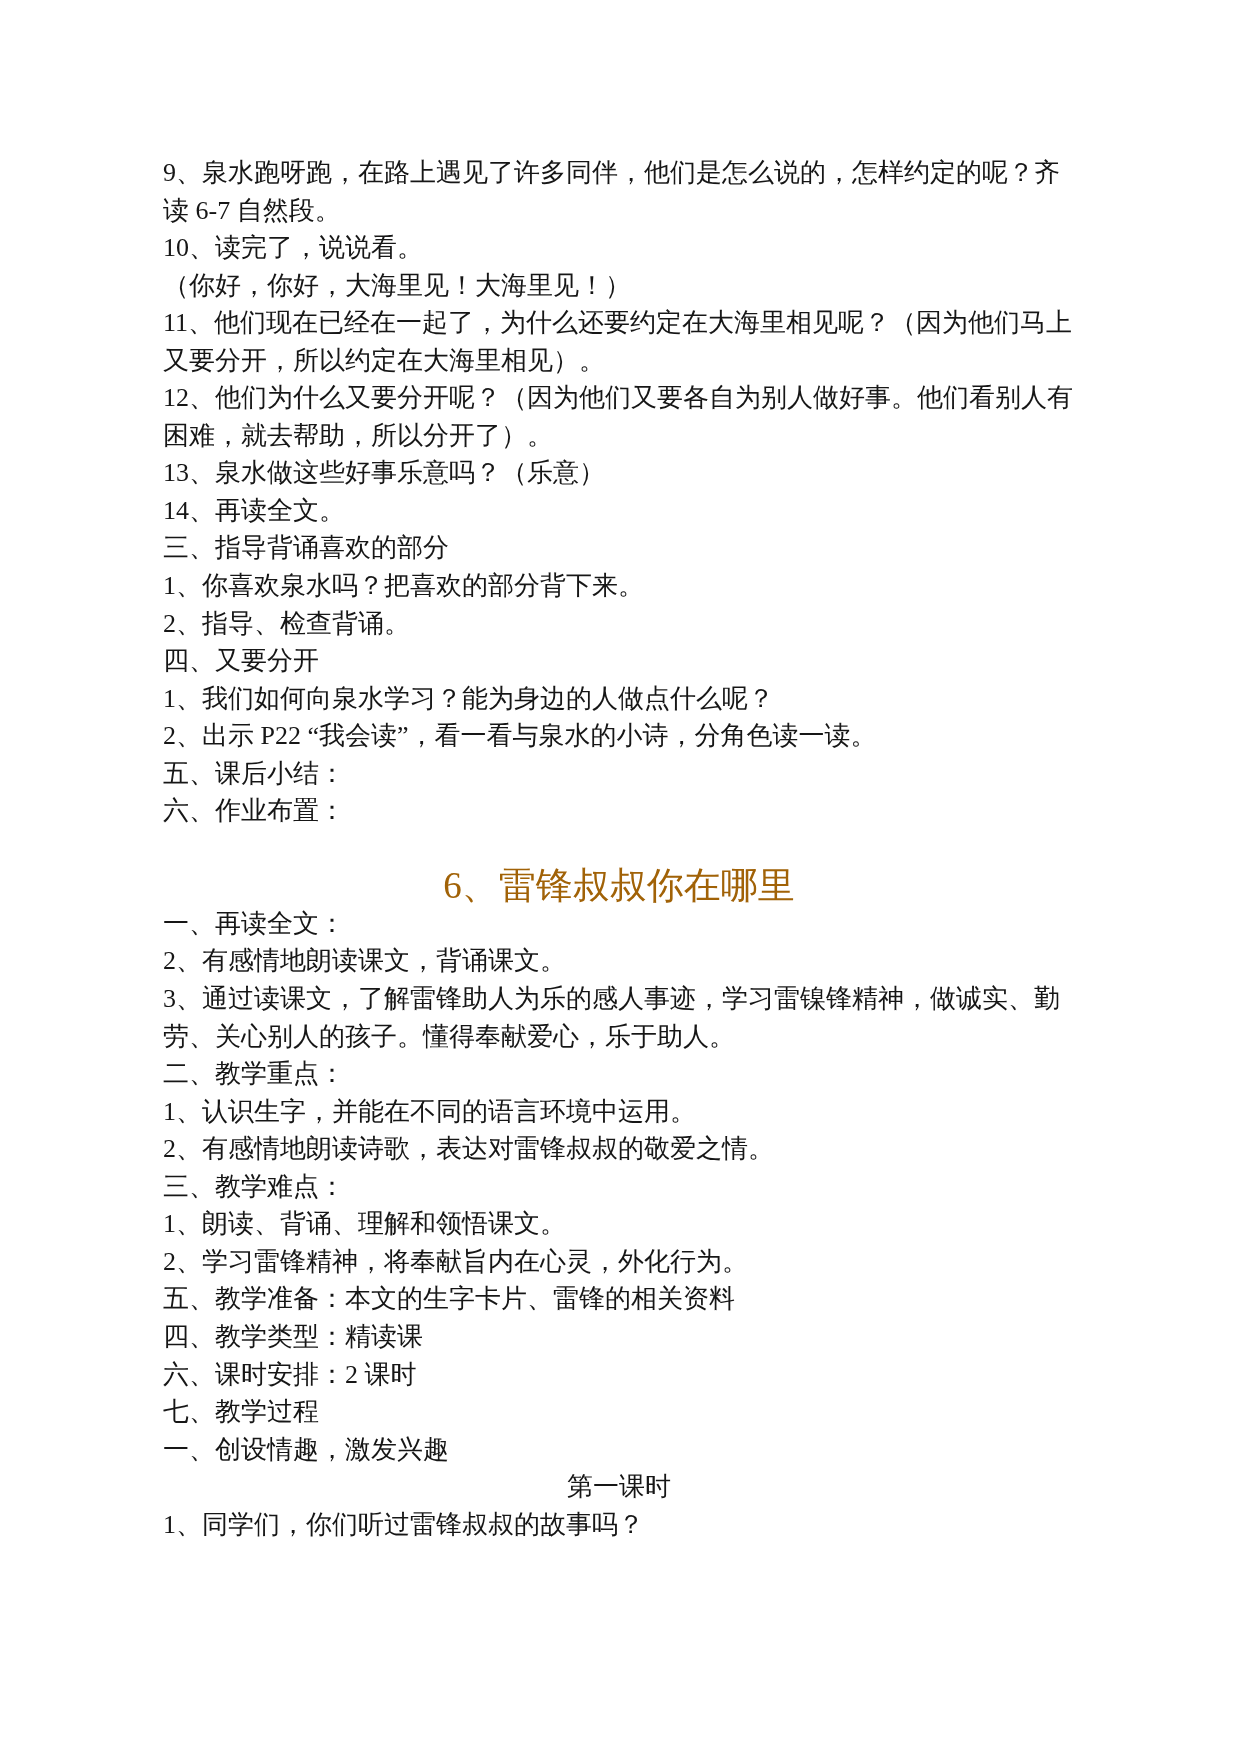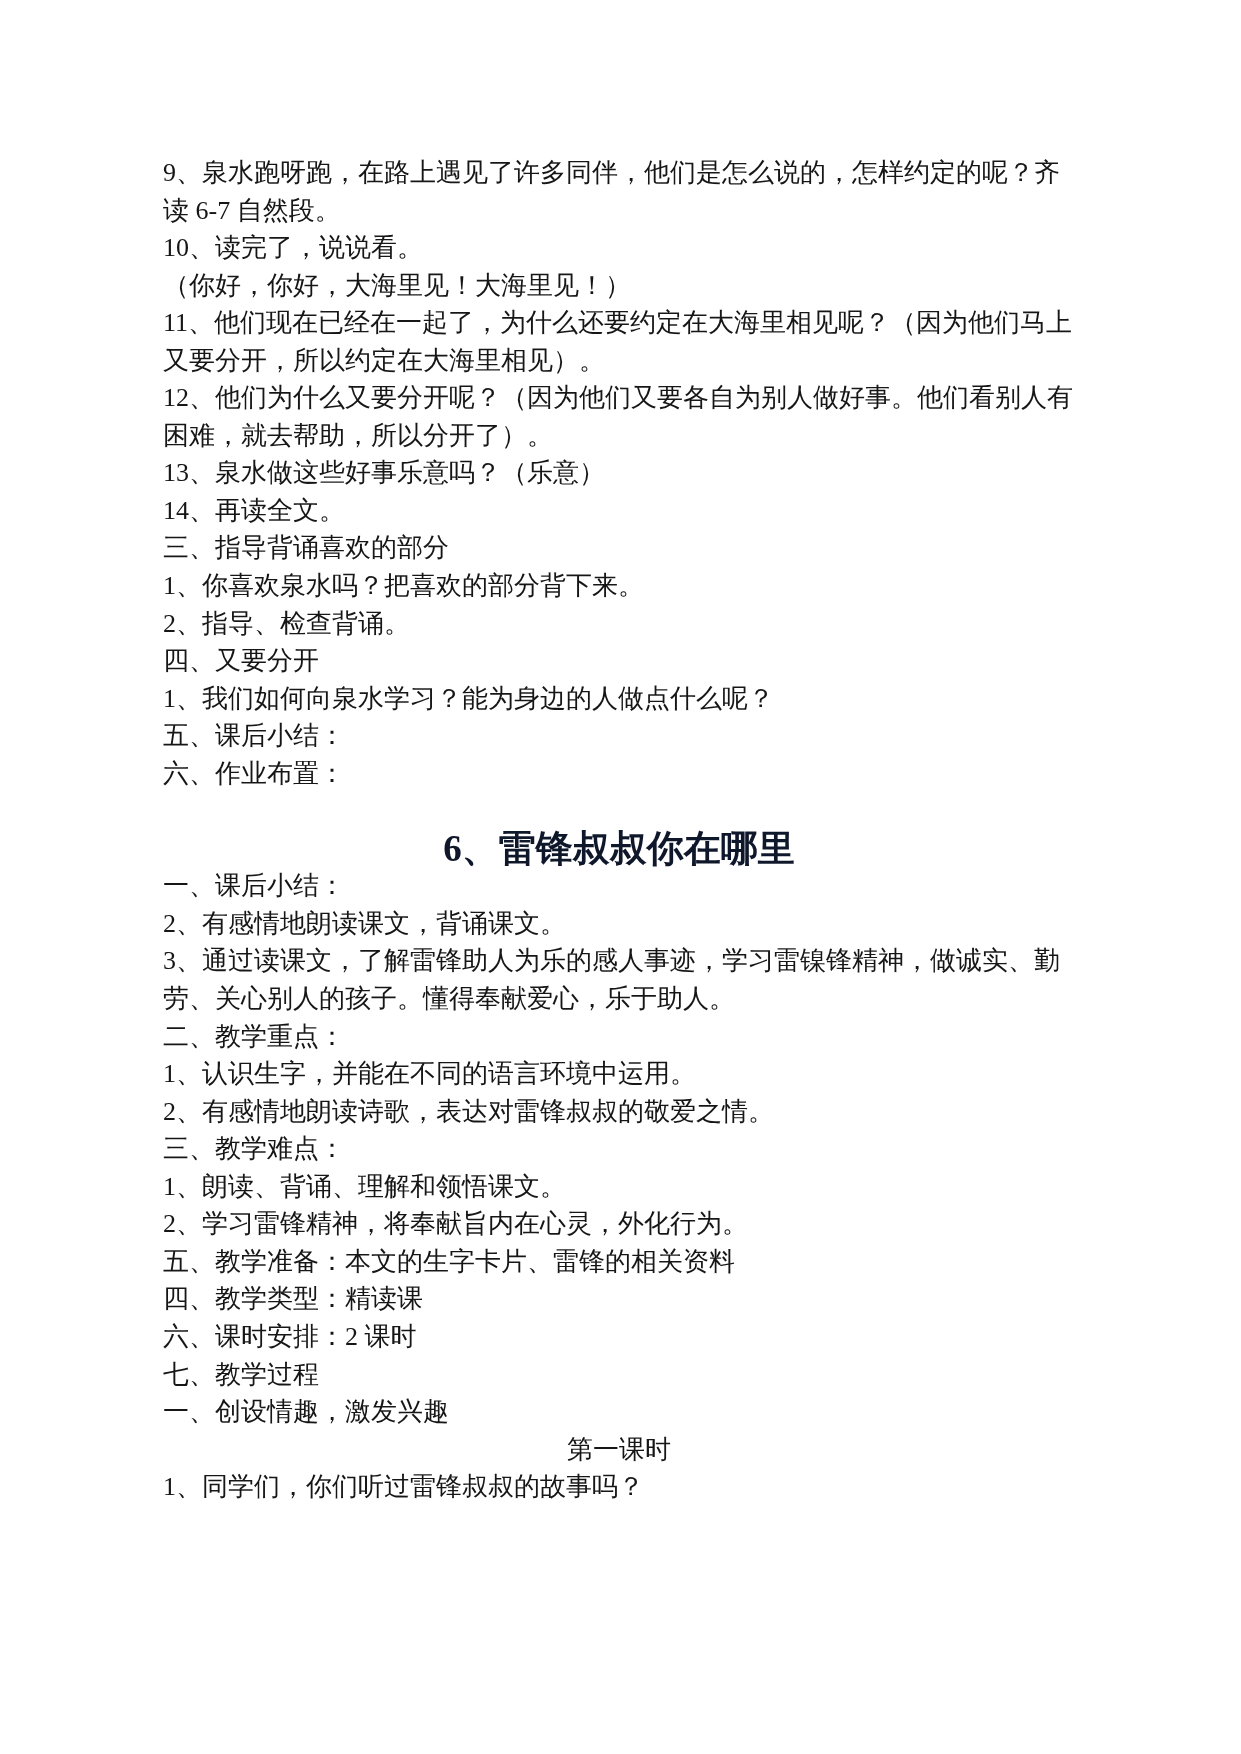--- a/index.html
+++ b/index.html
@@ -27,23 +27,23 @@
     color: #161616;
     font-family: "Liberation Serif", "DejaVu Serif", serif;
     white-space: pre;
     text-align: left;
   }
   .line.blank {
     
   }
   .line.heading {
     font-size: 37px;
-    font-weight: 700;
+    font-weight: 400;
     text-align: center;
-    color: #0f172a;
+    color: #a16207;
   }
   .line.center {
     text-align: center;
   }
 </style>
 </head>
 <body>
 
 <div class="page">
   <div class="text-block" id="lines-container">
@@ -55,25 +55,26 @@
       <div class="line body">又要分开，所以约定在大海里相见）。</div>
       <div class="line body">12、他们为什么又要分开呢？（因为他们又要各自为别人做好事。他们看别人有</div>
       <div class="line body">困难，就去帮助，所以分开了）。</div>
       <div class="line body">13、泉水做这些好事乐意吗？（乐意）</div>
       <div class="line body">14、再读全文。</div>
       <div class="line body">三、指导背诵喜欢的部分</div>
       <div class="line body">1、你喜欢泉水吗？把喜欢的部分背下来。</div>
       <div class="line body">2、指导、检查背诵。</div>
       <div class="line body">四、又要分开</div>
       <div class="line body">1、我们如何向泉水学习？能为身边的人做点什么呢？</div>
+      <div class="line body">2、出示 P22 “我会读”，看一看与泉水的小诗，分角色读一读。</div>
       <div class="line body">五、课后小结：</div>
       <div class="line body">六、作业布置：</div>
       <div class="line blank"></div>
       <div class="line heading">6、雷锋叔叔你在哪里</div>
-      <div class="line body">一、课后小结：</div>
+      <div class="line body">一、再读全文：</div>
       <div class="line body">2、有感情地朗读课文，背诵课文。</div>
       <div class="line body">3、通过读课文，了解雷锋助人为乐的感人事迹，学习雷镍锋精神，做诚实、勤</div>
       <div class="line body">劳、关心别人的孩子。懂得奉献爱心，乐于助人。</div>
       <div class="line body">二、教学重点：</div>
       <div class="line body">1、认识生字，并能在不同的语言环境中运用。</div>
       <div class="line body">2、有感情地朗读诗歌，表达对雷锋叔叔的敬爱之情。</div>
       <div class="line body">三、教学难点：</div>
       <div class="line body">1、朗读、背诵、理解和领悟课文。</div>
       <div class="line body">2、学习雷锋精神，将奉献旨内在心灵，外化行为。</div>
       <div class="line body">五、教学准备：本文的生字卡片、雷锋的相关资料</div>

